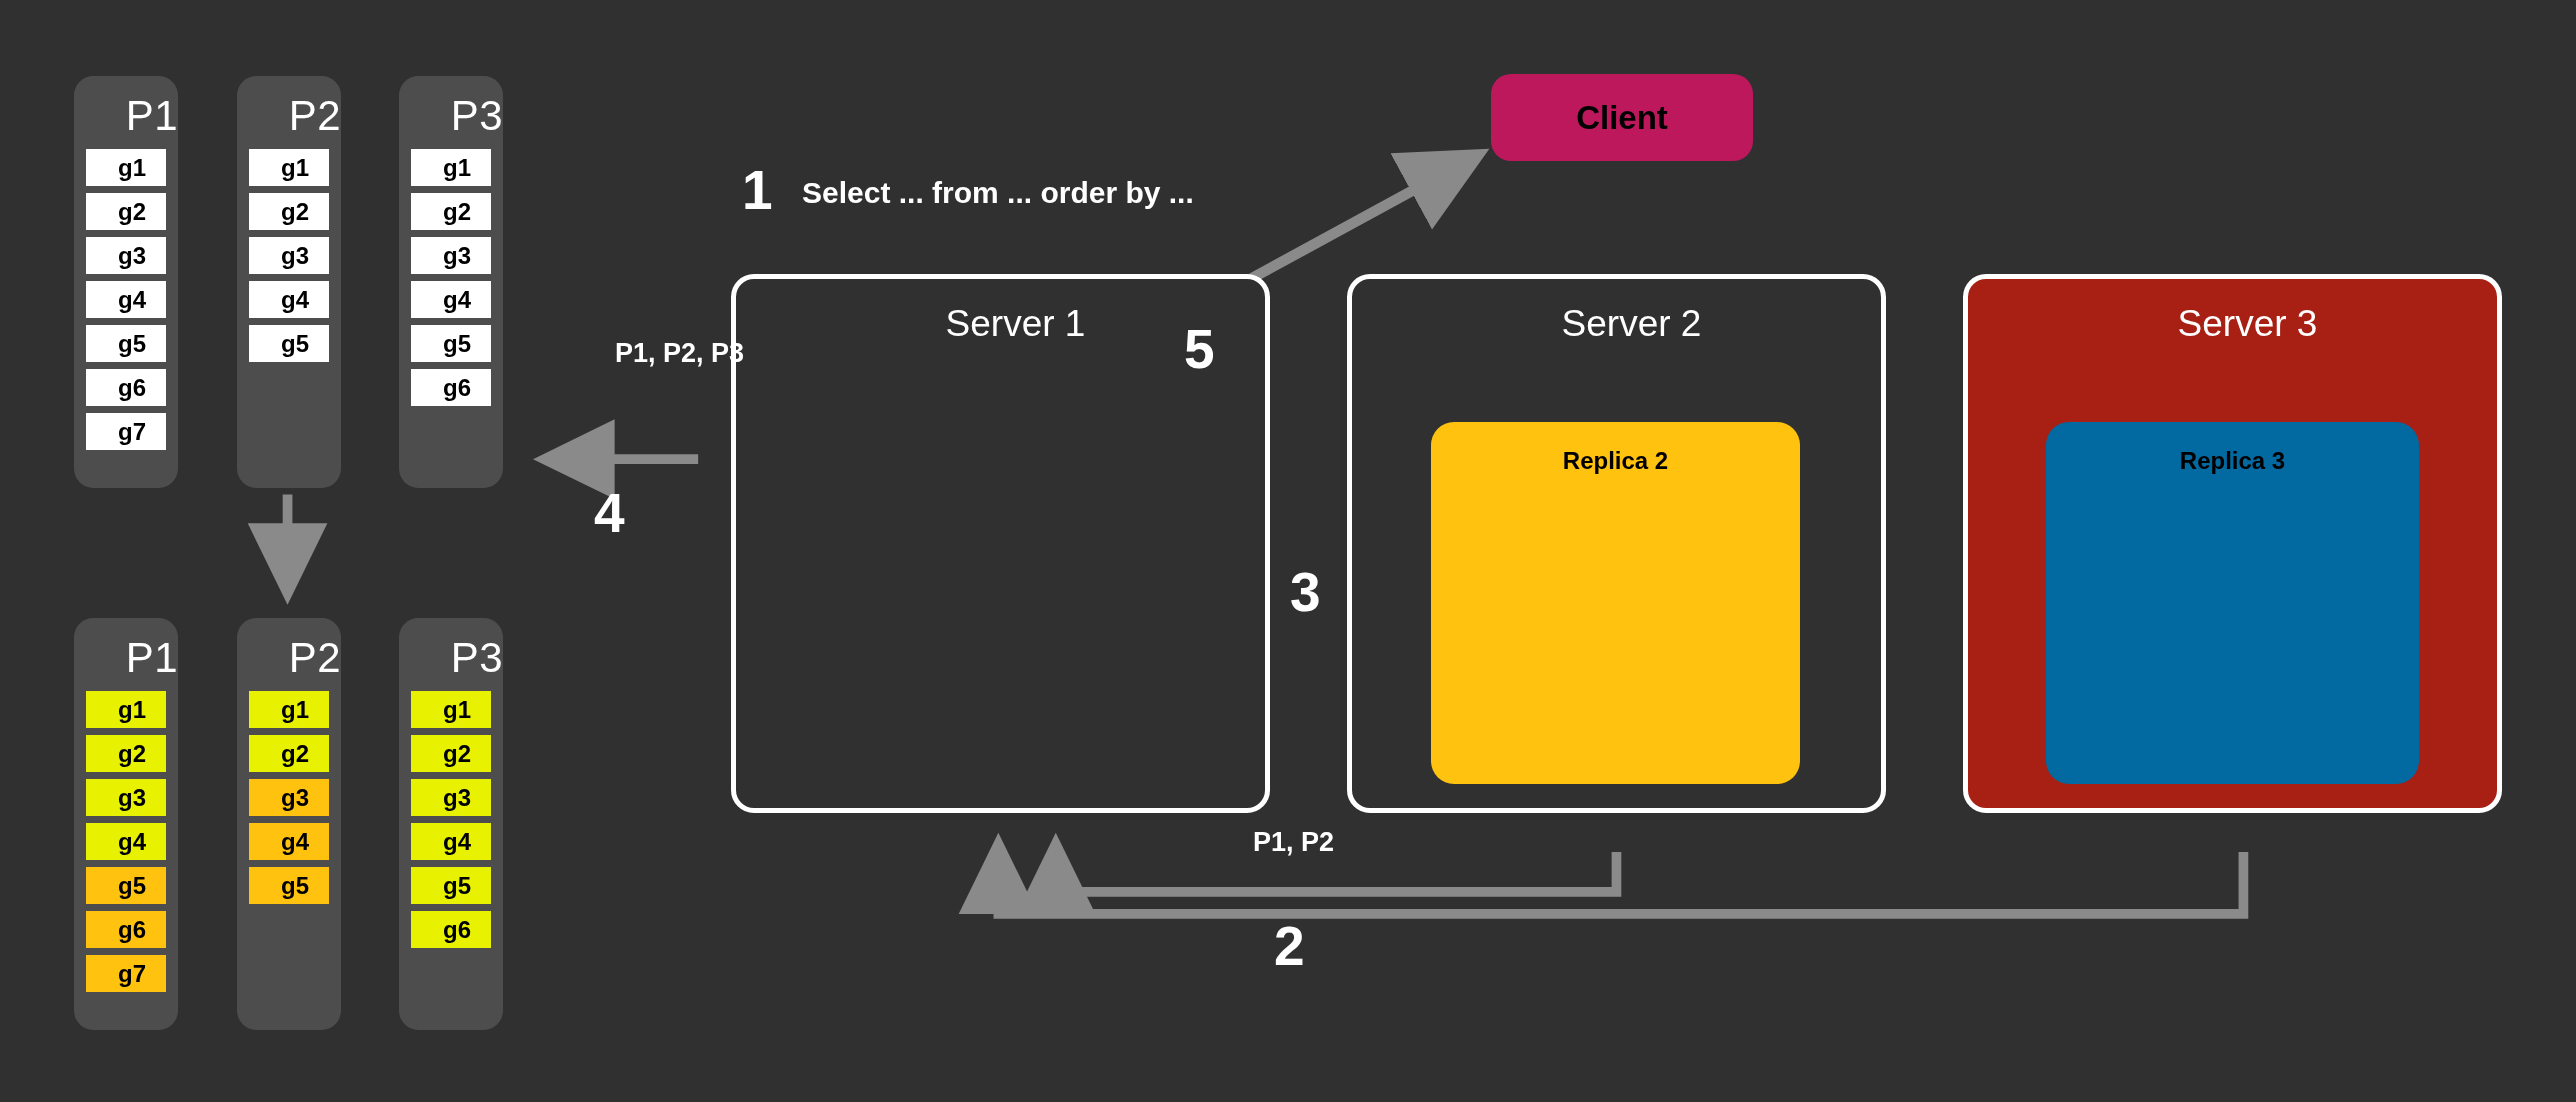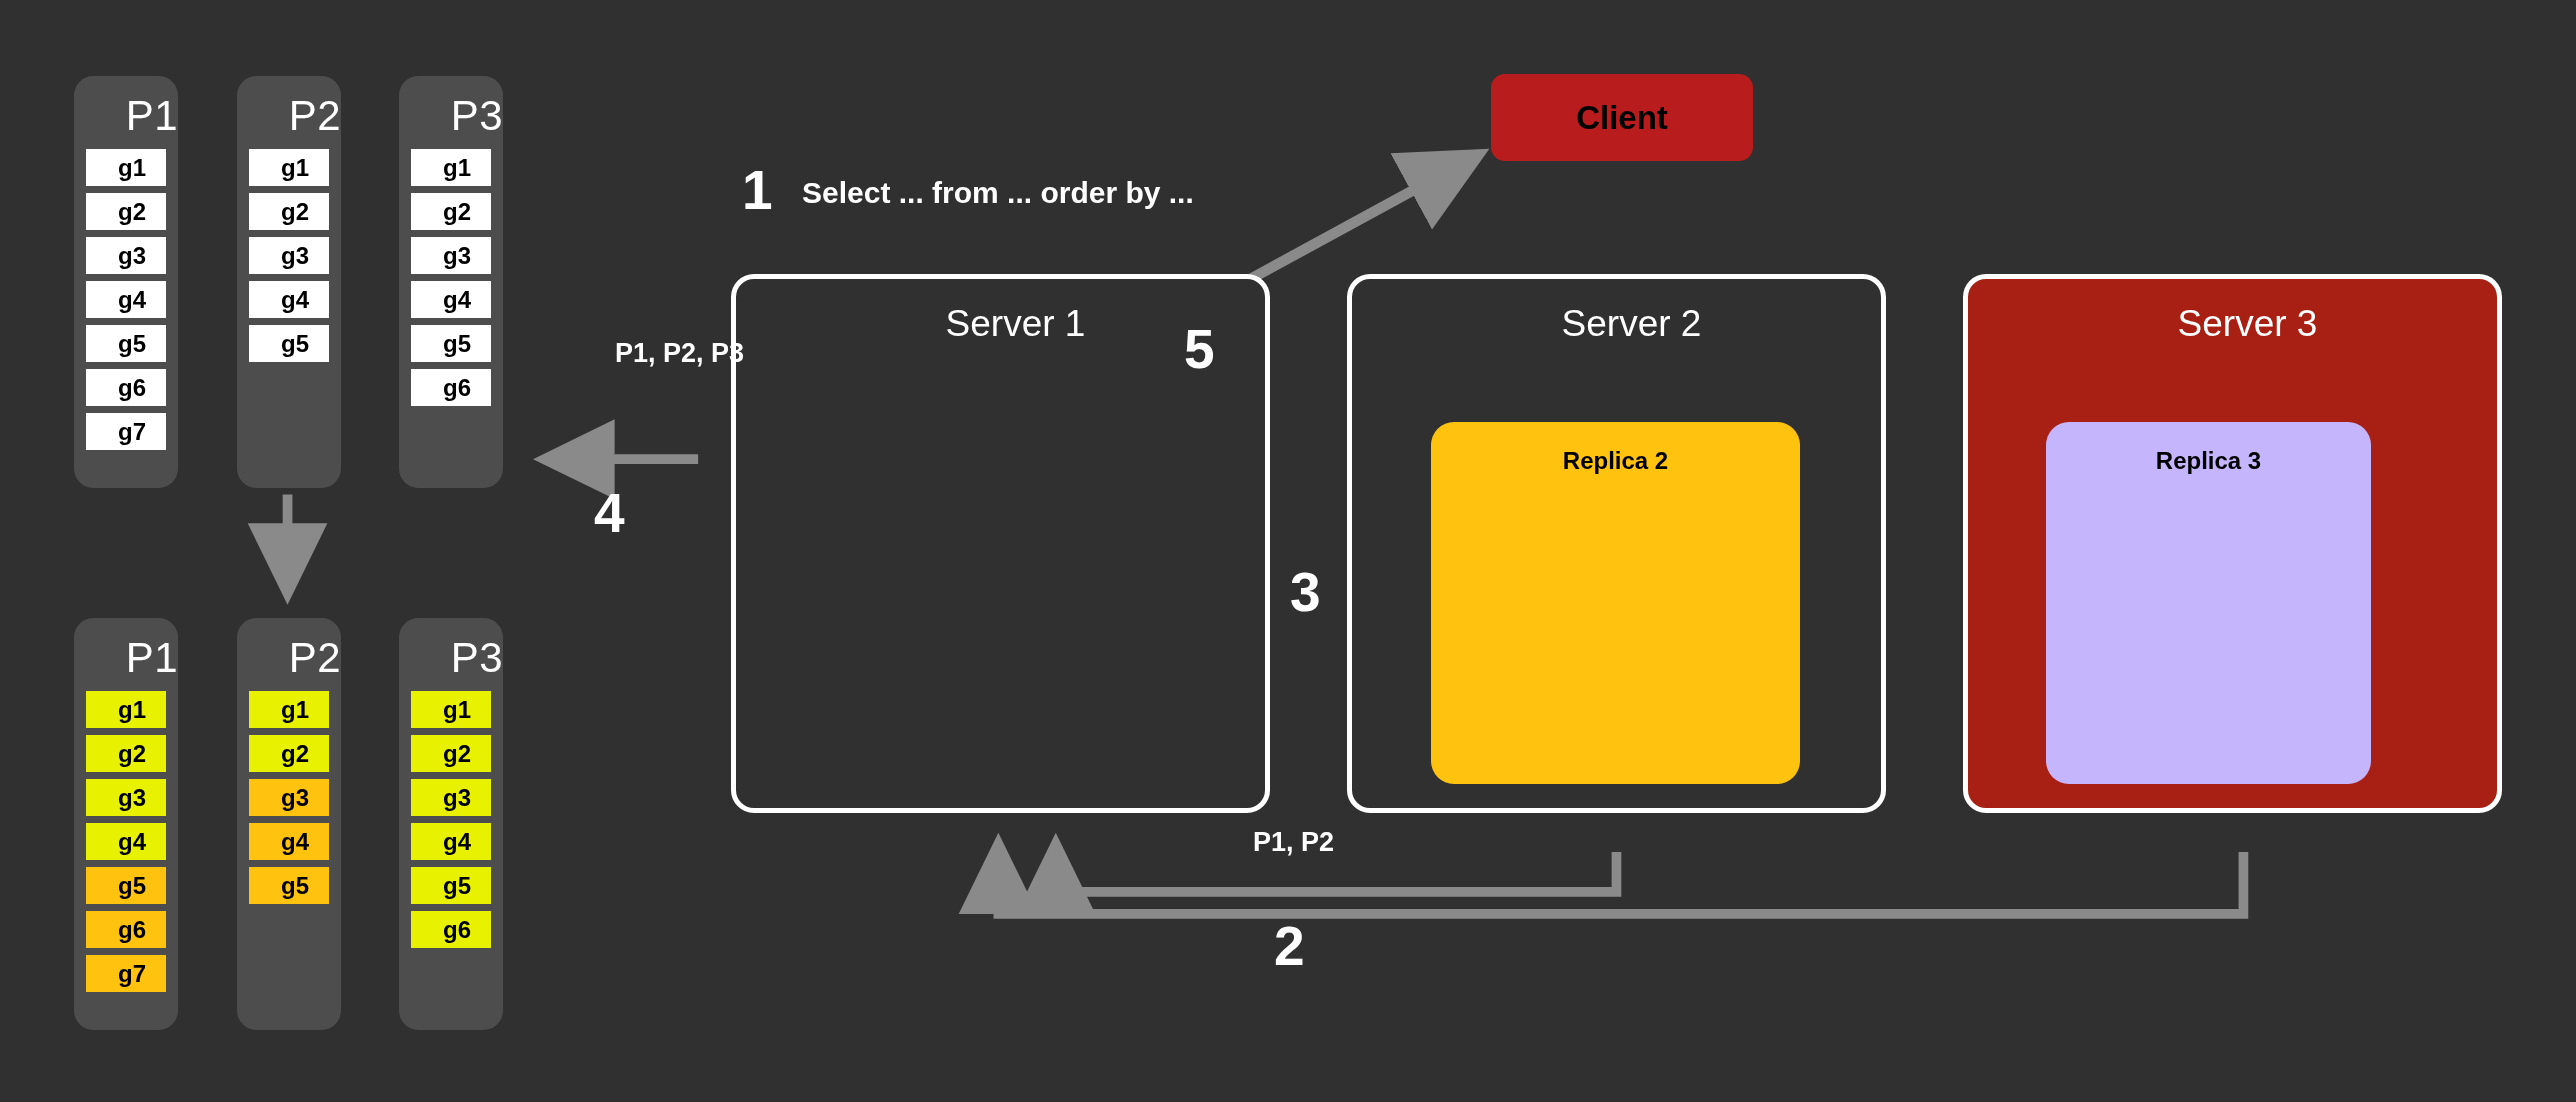--- a/index.html
+++ b/index.html
@@ -83,22 +83,22 @@
     justify-content: center;
     color: #000000;
     font-size: 24px;
     font-weight: bold;
   }
   .replica span { margin-top: 25px; }
 
   
   .client {
     position: absolute;
-    background: #b91c1c;
-    border-radius: 14px;
+    background: #be185d;
+    border-radius: 20px;
     display: flex;
     align-items: center;
     justify-content: center;
     color: #000000;
     font-size: 33px;
     font-weight: bold;
   }
 
   
   .lbl {
@@ -256,21 +256,21 @@
   <div class="server" style="left:1347px; top:274px; width:539px; height:539px;">
     <div class="server-title">Server 2</div>
   </div>
   <div class="replica" style="left:1431px; top:422px; width:369px; height:362px; background:#ffc20e;justify-content:center;">
     <span>Replica 2</span>
   </div>
 
   <div class="server failed" style="left:1963px; top:274px; width:539px; height:539px;">
     <div class="server-title">Server 3</div>
   </div>
-  <div class="replica" style="left:2046px; top:422px; width:325px; height:362px; background:#c4b5fd;justify-content:center;">
+  <div class="replica" style="left:2046px; top:422px; width:373px; height:362px; background:#0369a1;justify-content:center;">
     <span>Replica 3</span>
   </div>
 
   <div class="lbl edge-lbl" style="left:615px; top:340px;">P1, P2, P3</div>
 
   <div class="lbl step-num" style="left:594px; top:486px;">4</div>
 
   <div class="lbl step-num" style="left:1290px; top:565px;">3</div>
 
   <div class="lbl edge-lbl" style="left:1253px; top:829px;">P1, P2</div>

